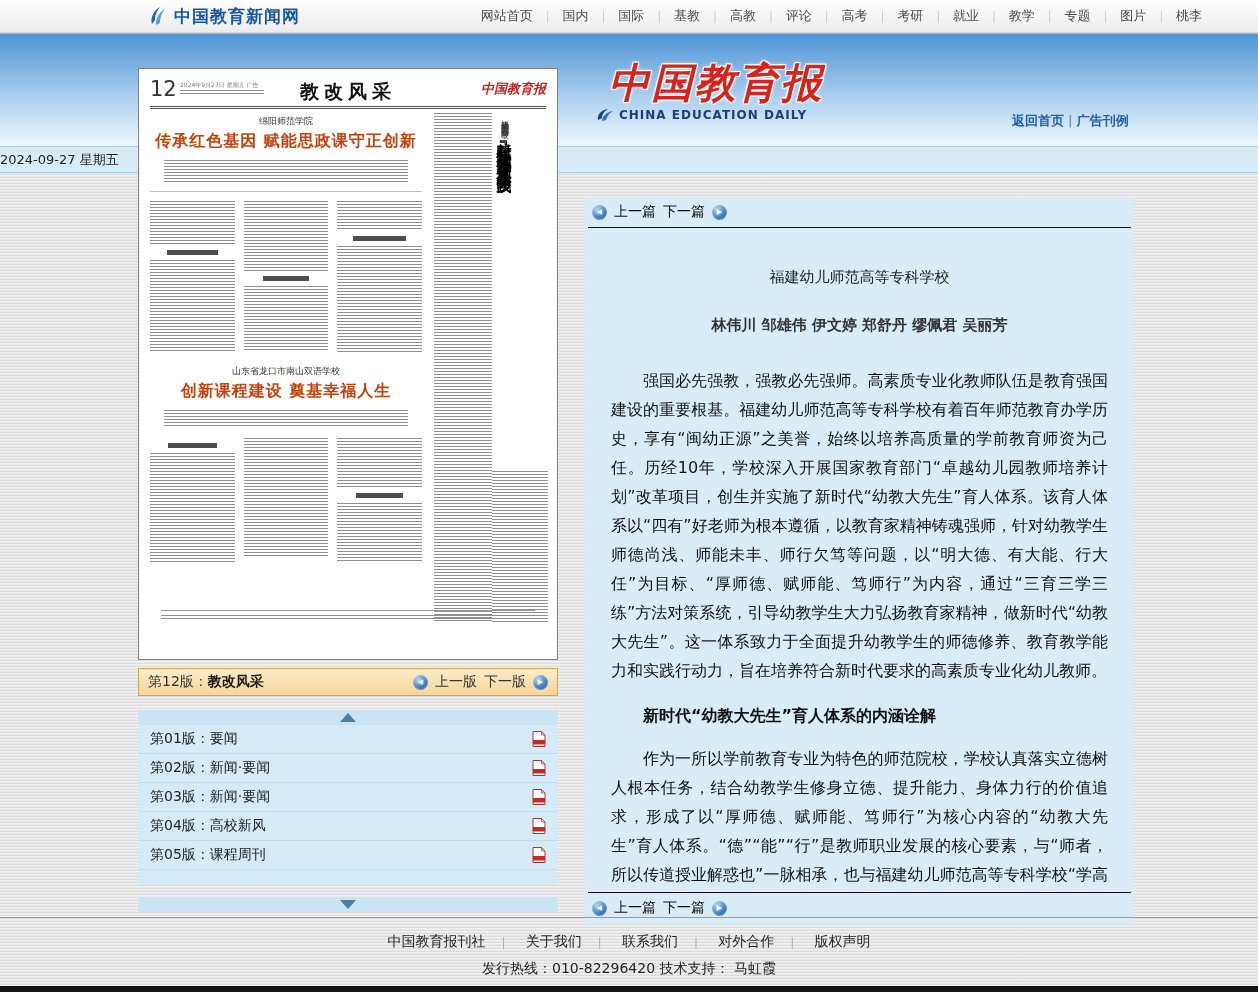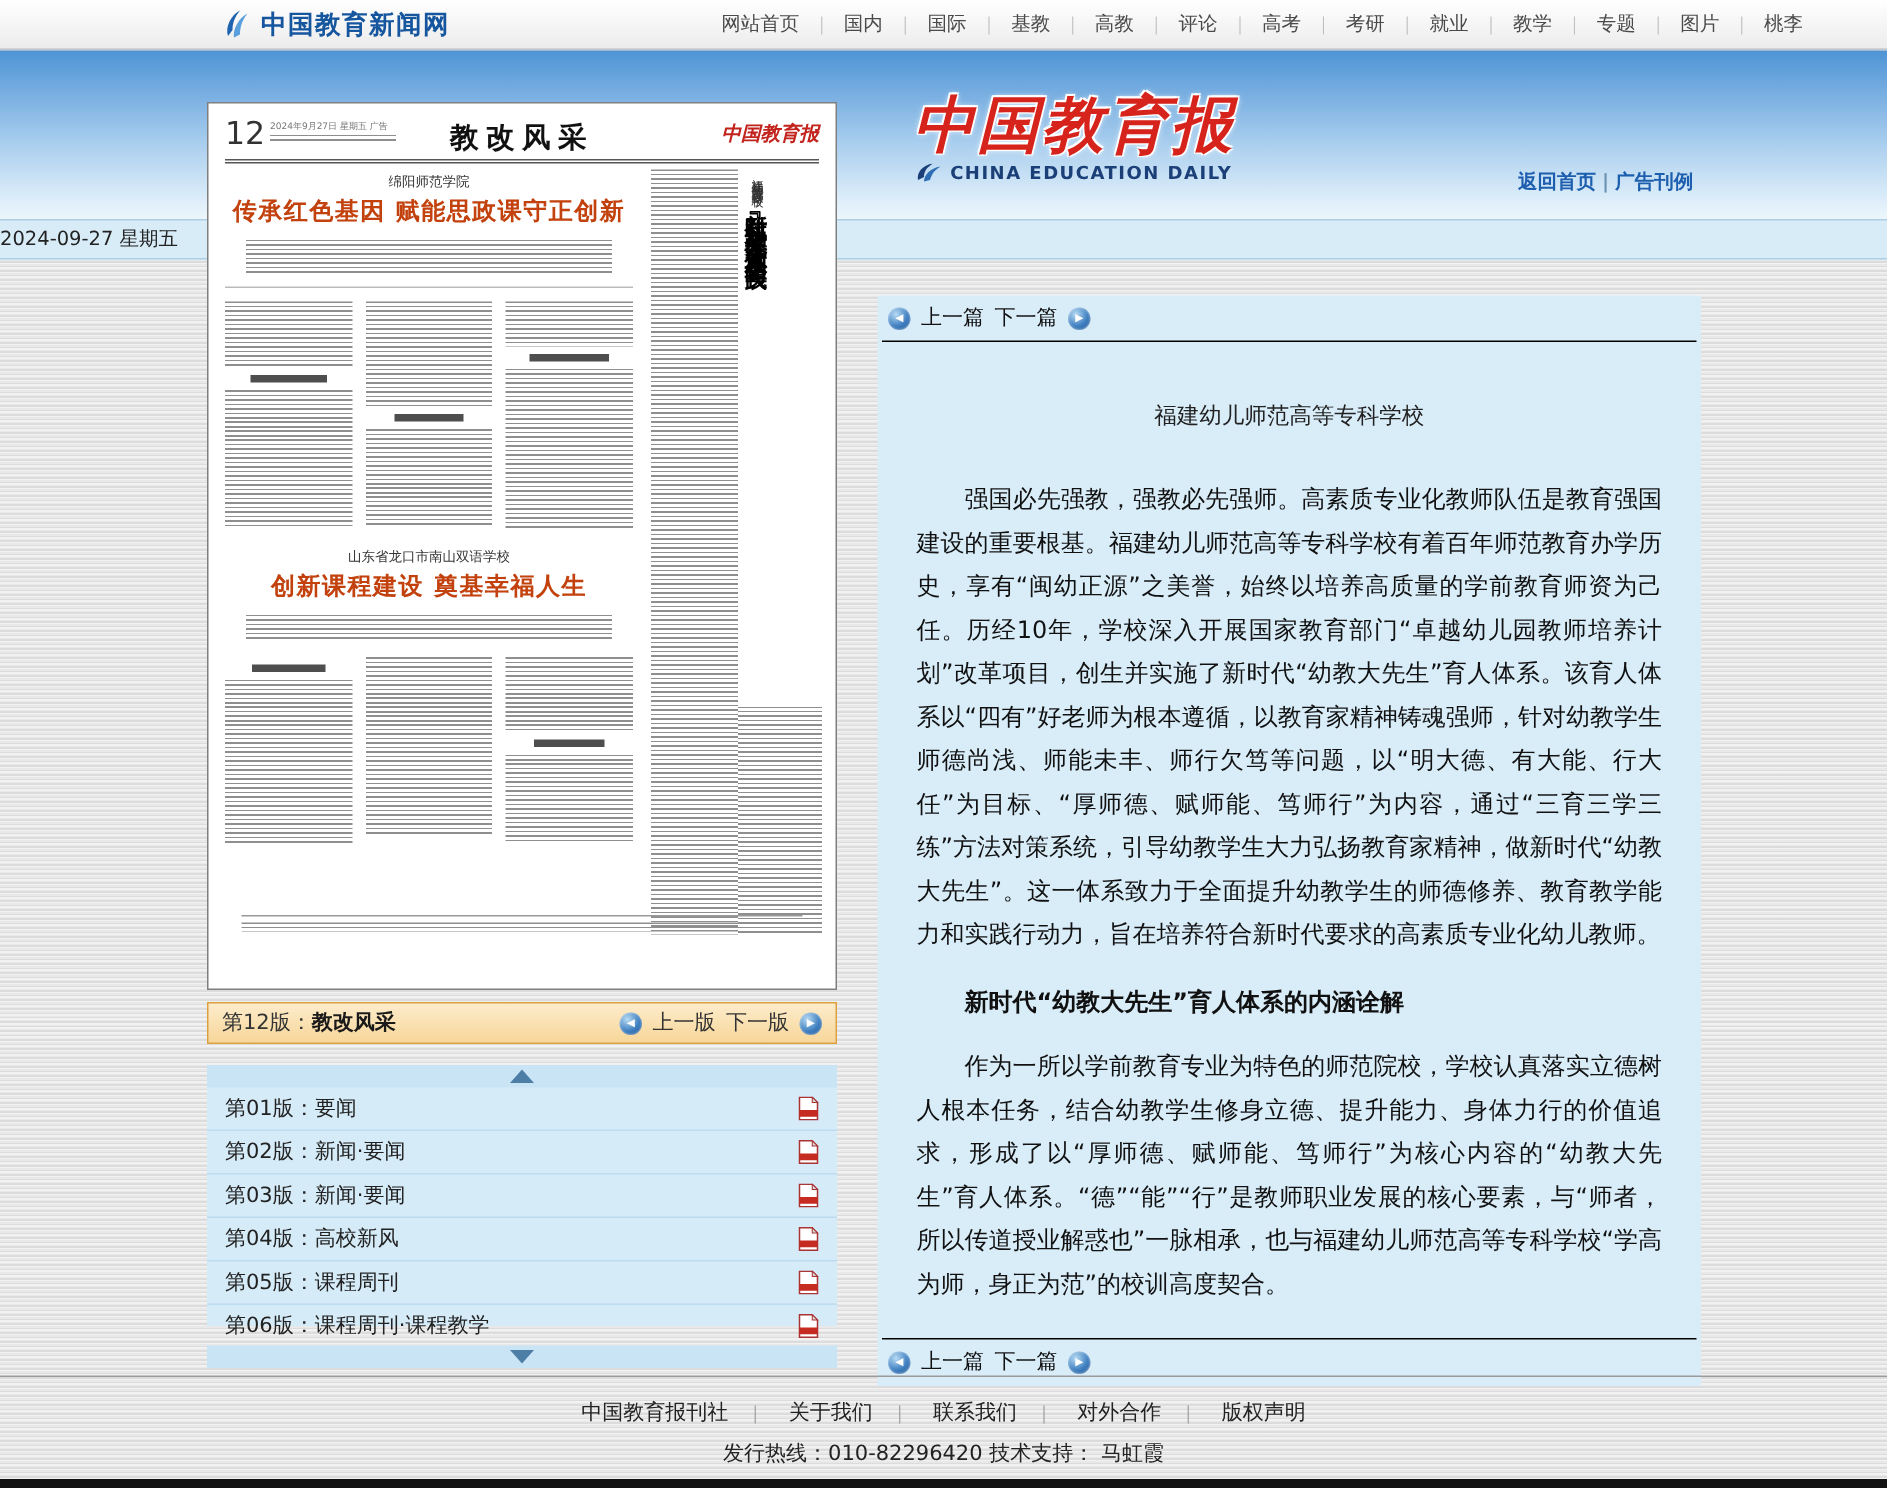--- a/index.html
+++ b/index.html
@@ -25,21 +25,21 @@
     border-top:1px solid #9db8d0;
     background:linear-gradient(180deg,#4f94d6 0%,#7cb1e2 28%,#aed1ef 58%,#dcedf9 88%,#edf6fc 100%);}
   .datebar{position:absolute;top:146px;left:0;width:1258px;height:27px;
     background:#d8ecf8;border-top:1px solid #abd0e5;border-bottom:1px solid #abd0e5;
     font-size:13px;color:#222;line-height:25px;}
   
   .masthead{position:absolute;left:596px;top:60px;width:240px;text-align:center;}
   .masthead-cn{font-family:"DejaVu Serif","Liberation Serif",serif;font-style:italic;
     font-weight:bold;font-size:41px;line-height:46px;color:#d6231b;letter-spacing:2px;
     text-shadow:-1px -1px 0 #fff,1px -1px 0 #fff,-1px 1px 0 #fff,1px 1px 0 #fff,0 0 4px #fff;}
-  .masthead-en{margin-top:2px;display:flex;align-items:center;justify-content:center;gap:5px;
+  .masthead-en{margin-top:2px;display:flex;align-items:center;gap:5px;
     font-size:12px;font-weight:bold;color:#1b3f77;letter-spacing:1px;}
   .mast-links{position:absolute;left:1012px;top:112px;font-size:13px;color:#1d5fae;white-space:nowrap;font-weight:bold;}
   .mast-links .sep{color:#6f94b5;margin:0 4px;}
   .mast-links span[data-interactable="true"]{cursor:pointer;}
   
   .paper{position:absolute;left:138px;top:68px;width:420px;height:592px;background:#fff;
     border:1px solid #7f7f7f;padding:9px 11px;cursor:pointer;}
   .np-header{position:relative;height:31px;border-bottom:3px double #555;}
   .np-num{position:absolute;left:0;top:0;font-size:21px;color:#333;line-height:22px;}
   .np-info{position:absolute;left:30px;top:3px;width:96px;}
@@ -246,20 +246,21 @@
 <div class="artbox" data-interactable="false">
   <div class="art-nav" data-interactable="false">
     <span class="globe left" data-interactable="true"></span>
     <span data-interactable="true">上一篇</span>
     <span data-interactable="true">下一篇</span>
     <span class="globe right" data-interactable="true"></span>
   </div>
   <div class="art-line" data-interactable="false"></div>
   <div class="art-body" data-interactable="false">
     <div class="art-pre" data-interactable="false">福建幼儿师范高等专科学校</div>
+    <div class="art-authors" data-interactable="false">林伟川 邹雄伟 伊文婷 郑舒丹 缪佩君 吴丽芳</div>
     <div class="art-text" data-interactable="false">
       <p data-interactable="false">强国必先强教，强教必先强师。高素质专业化教师队伍是教育强国建设的重要根基。福建幼儿师范高等专科学校有着百年师范教育办学历史，享有“闽幼正源”之美誉，始终以培养高质量的学前教育师资为己任。历经10年，学校深入开展国家教育部门“卓越幼儿园教师培养计划”改革项目，创生并实施了新时代“幼教大先生”育人体系。该育人体系以“四有”好老师为根本遵循，以教育家精神铸魂强师，针对幼教学生师德尚浅、师能未丰、师行欠笃等问题，以“明大德、有大能、行大任”为目标、“厚师德、赋师能、笃师行”为内容，通过“三育三学三练”方法对策系统，引导幼教学生大力弘扬教育家精神，做新时代“幼教大先生”。这一体系致力于全面提升幼教学生的师德修养、教育教学能力和实践行动力，旨在培养符合新时代要求的高素质专业化幼儿教师。</p>
       <div class="art-sub" data-interactable="false">新时代“幼教大先生”育人体系的内涵诠解</div>
       <p data-interactable="false">作为一所以学前教育专业为特色的师范院校，学校认真落实立德树人根本任务，结合幼教学生修身立德、提升能力、身体力行的价值追求，形成了以“厚师德、赋师能、笃师行”为核心内容的“幼教大先生”育人体系。“德”“能”“行”是教师职业发展的核心要素，与“师者，所以传道授业解惑也”一脉相承，也与福建幼儿师范高等专科学校“学高为师，身正为范”的校训高度契合。</p>
 
     </div>
   </div>
   <div class="art-line" data-interactable="false"></div>
   <div class="art-nav" data-interactable="false">
     <span class="globe left" data-interactable="true"></span>
@@ -328,30 +329,20 @@
     <div class="plist-row" data-interactable="true">
         <span data-interactable="false">第05版：课程周刊</span>
       <span class="pdf-ico" data-interactable="true">
           <svg width="14" height="16" viewBox="0 0 14 16">
             <path d="M1 .5h8.5L13 4v11.5H1z" fill="#fff" stroke="#a33" stroke-width="1"></path>
             <path d="M9.5.5 13 4H9.5z" fill="#d8d8d8" stroke="#a33" stroke-width=".7"></path>
             <rect x="1" y="9" width="12" height="4.5" fill="#c52b20"></rect>
           </svg>
         </span>
       </div>
-    <div class="plist-row" data-interactable="true">
-        <span data-interactable="false">第06版：课程周刊·课程教学</span>
-      <span class="pdf-ico" data-interactable="true">
-          <svg width="14" height="16" viewBox="0 0 14 16">
-            <path d="M1 .5h8.5L13 4v11.5H1z" fill="#fff" stroke="#a33" stroke-width="1"></path>
-            <path d="M9.5.5 13 4H9.5z" fill="#d8d8d8" stroke="#a33" stroke-width=".7"></path>
-            <rect x="1" y="9" width="12" height="4.5" fill="#c52b20"></rect>
-          </svg>
-        </span>
-      </div>
 
   </div>
   <div class="plist-bar" data-interactable="true">
       <div class="tri-down" data-interactable="false"></div>
     </div>
 </div>
 
 <div class="foot-sep" data-interactable="false"></div>
 <div class="footer" data-interactable="false">
   <div class="foot-links" data-interactable="false">

